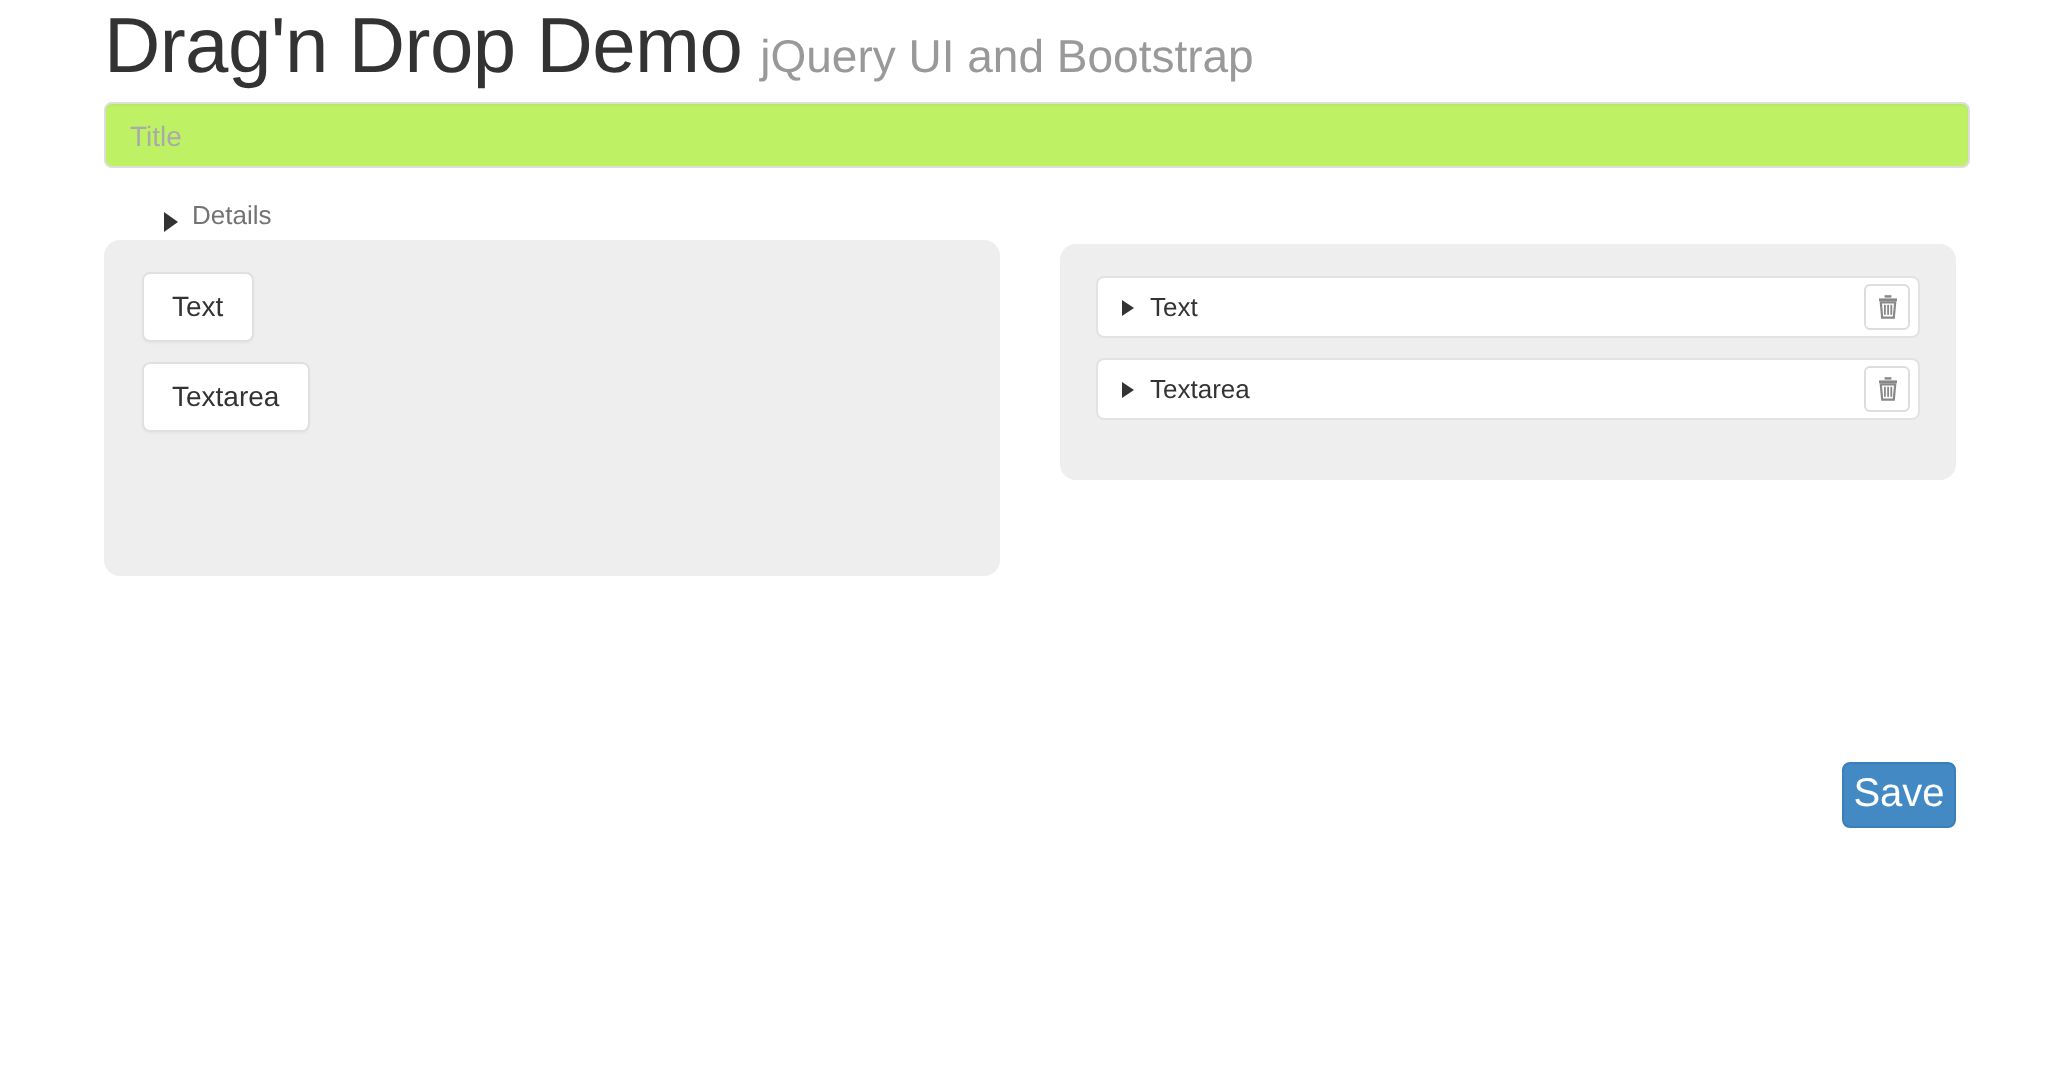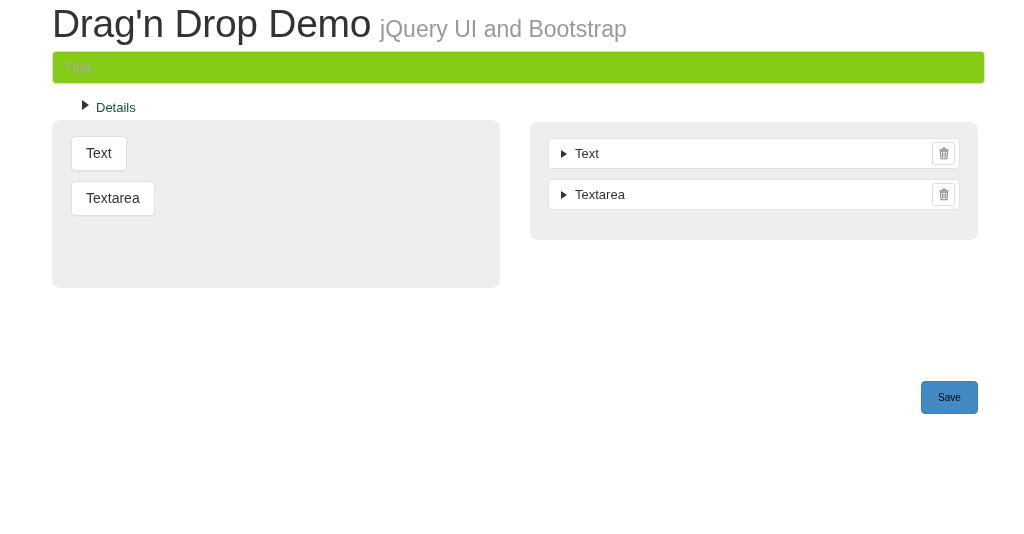--- a/index.html
+++ b/index.html
@@ -52,39 +52,39 @@
     top: 51px;
     width: 933px;
     height: 33px;
     box-sizing: border-box;
     border: 1px solid #dddddd;
     border-radius: 4px;
     padding: 6px 12px;
     font-family: "Liberation Sans", sans-serif;
     font-size: 14px;
     color: #555555;
-    background: #84cc16;
+    background: #bef264;
     outline: none;
     box-shadow: inset 0 1px 1px rgba(0,0,0,0.04);
   }
   .title-input::placeholder {
     color: #aaaaaa;
     opacity: 1;
   }
 
   
   .details-toggle {
     position: absolute;
     left: 52px;
     top: 100px;
     display: flex;
-    align-items: flex-start;
+    align-items: flex-end;
     gap: 7px;
     font-size: 13px;
-    color: #14532d;
+    color: #737373;
     cursor: pointer;
     user-select: none;
     line-height: 16px;
     padding-left: 30px;
   }
   .caret-right {
     display: inline-block;
     width: 0;
     height: 0;
     border-top: 5px solid transparent;
@@ -184,23 +184,23 @@
   .save-button {
     position: absolute;
     left: 921px;
     top: 261px;
     width: 57px;
     height: 33px;
     background: #4а8fc7;
     background: #4389c4;
     border: 1px solid #3a7fb8;
     border-radius: 4px;
-    color: #000000;
+    color: #ffffff;
     font-family: "Liberation Sans", sans-serif;
-    font-size: 10px;
+    font-size: 20px;
     line-height: 17px;
     cursor: pointer;
     padding: 0;
   }
 </style>
 </head>
 <body>
 
 <div class="page">
 

